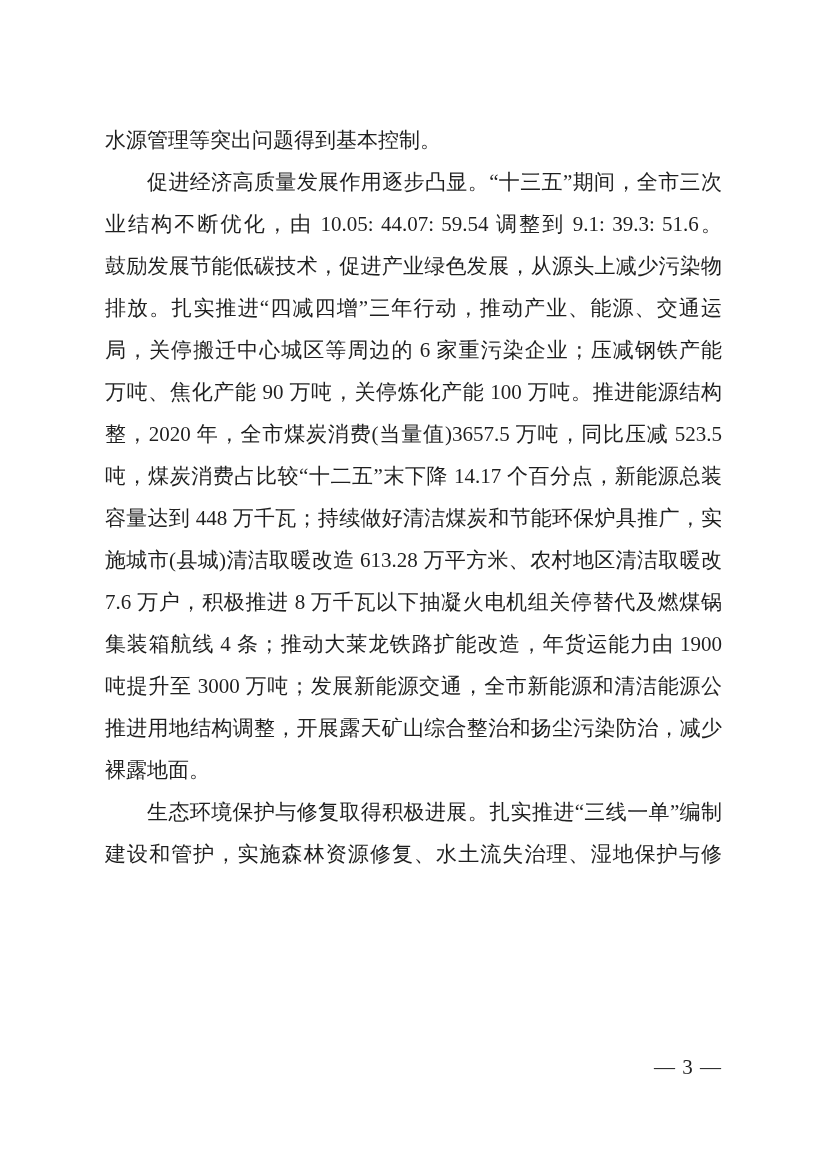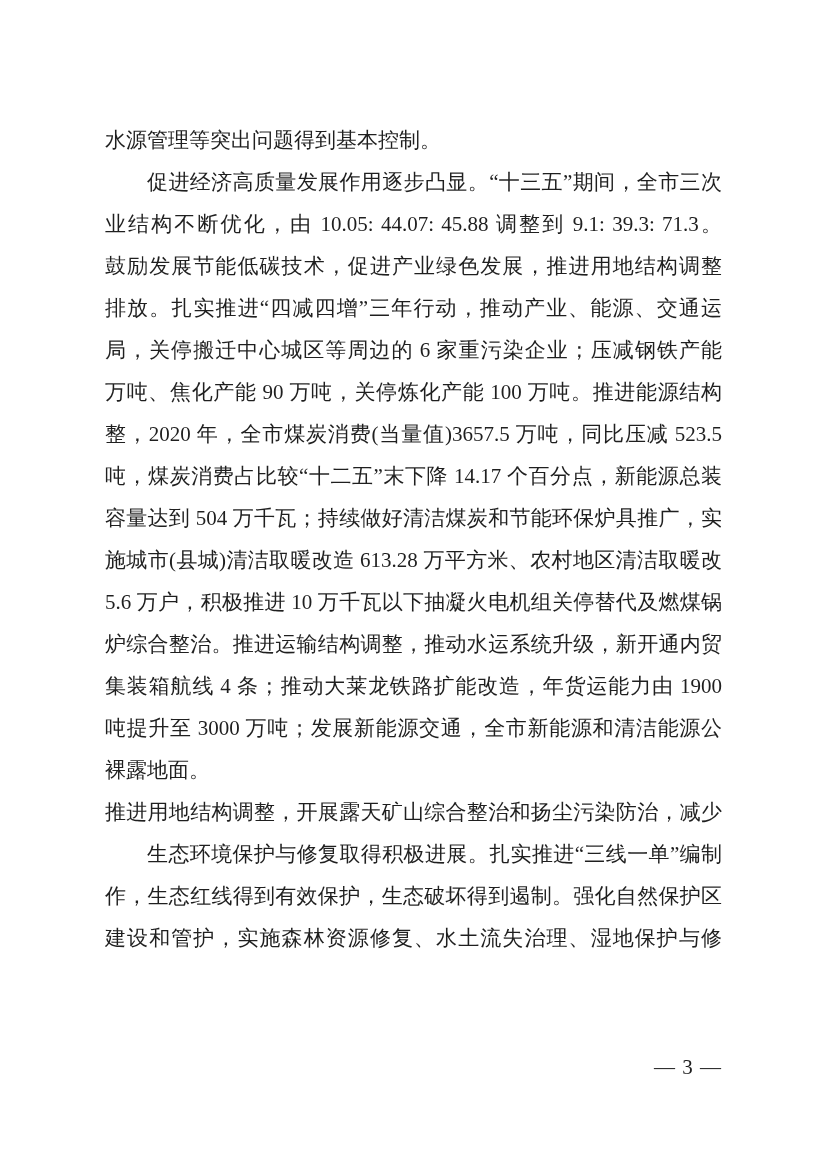--- a/index.html
+++ b/index.html
@@ -55,36 +55,34 @@
 </head>
 <body>
 
 <div class="page">
   <div class="text-block">
       <div class="paragraph">
         <div class="line">水源管理等突出问题得到基本控制。</div>
       </div>
       <div class="paragraph">
         <div class="line fill indent">促进经济高质量发展作用逐步凸显。“十三五”期间，全市三次产</div>
-        <div class="line fill">业结构不断优化，由 10.05: 44.07: 45.88 调整到 9.1: 39.3: 71.3。</div>
-        <div class="line fill">鼓励发展节能低碳技术，促进产业绿色发展，推进用地结构调整</div>
+        <div class="line fill">业结构不断优化，由 10.05: 44.07: 59.54 调整到 9.1: 39.3: 51.6。</div>
+        <div class="line fill">鼓励发展节能低碳技术，促进产业绿色发展，从源头上减少污染物</div>
         <div class="line fill">排放。扎实推进“四减四增”三年行动，推动产业、能源、交通运输、</div>
         <div class="line fill">局，关停搬迁中心城区等周边的 6 家重污染企业；压减钢铁产能 275</div>
         <div class="line fill">万吨、焦化产能 90 万吨，关停炼化产能 100 万吨。推进能源结构调</div>
         <div class="line fill">整，2020 年，全市煤炭消费(当量值)3657.5 万吨，同比压减 523.5 万</div>
         <div class="line fill">吨，煤炭消费占比较“十二五”末下降 14.17 个百分点，新能源总装机</div>
-        <div class="line fill">容量达到 504 万千瓦；持续做好清洁煤炭和节能环保炉具推广，实</div>
+        <div class="line fill">容量达到 448 万千瓦；持续做好清洁煤炭和节能环保炉具推广，实</div>
         <div class="line fill">施城市(县城)清洁取暖改造 613.28 万平方米、农村地区清洁取暖改造</div>
-        <div class="line fill">5.6 万户，积极推进 10 万千瓦以下抽凝火电机组关停替代及燃煤锅</div>
-        <div class="line fill">炉综合整治。推进运输结构调整，推动水运系统升级，新开通内贸</div>
+        <div class="line fill">7.6 万户，积极推进 8 万千瓦以下抽凝火电机组关停替代及燃煤锅</div>
         <div class="line fill">集装箱航线 4 条；推动大莱龙铁路扩能改造，年货运能力由 1900 万</div>
         <div class="line fill">吨提升至 3000 万吨；发展新能源交通，全市新能源和清洁能源公交</div>
+        <div class="line fill">推进用地结构调整，开展露天矿山综合整治和扬尘污染防治，减少</div>
         <div class="line">裸露地面。</div>
-        <div class="line fill">推进用地结构调整，开展露天矿山综合整治和扬尘污染防治，减少</div>
       </div>
       <div class="paragraph">
         <div class="line fill indent">生态环境保护与修复取得积极进展。扎实推进“三线一单”编制工</div>
-        <div class="line fill">作，生态红线得到有效保护，生态破坏得到遏制。强化自然保护区</div>
         <div class="line fill">建设和管护，实施森林资源修复、水土流失治理、湿地保护与修复、</div>
       </div>
     </div>
   <div class="page-number">— 3 —</div>
 </div>
 
 </body></html>

